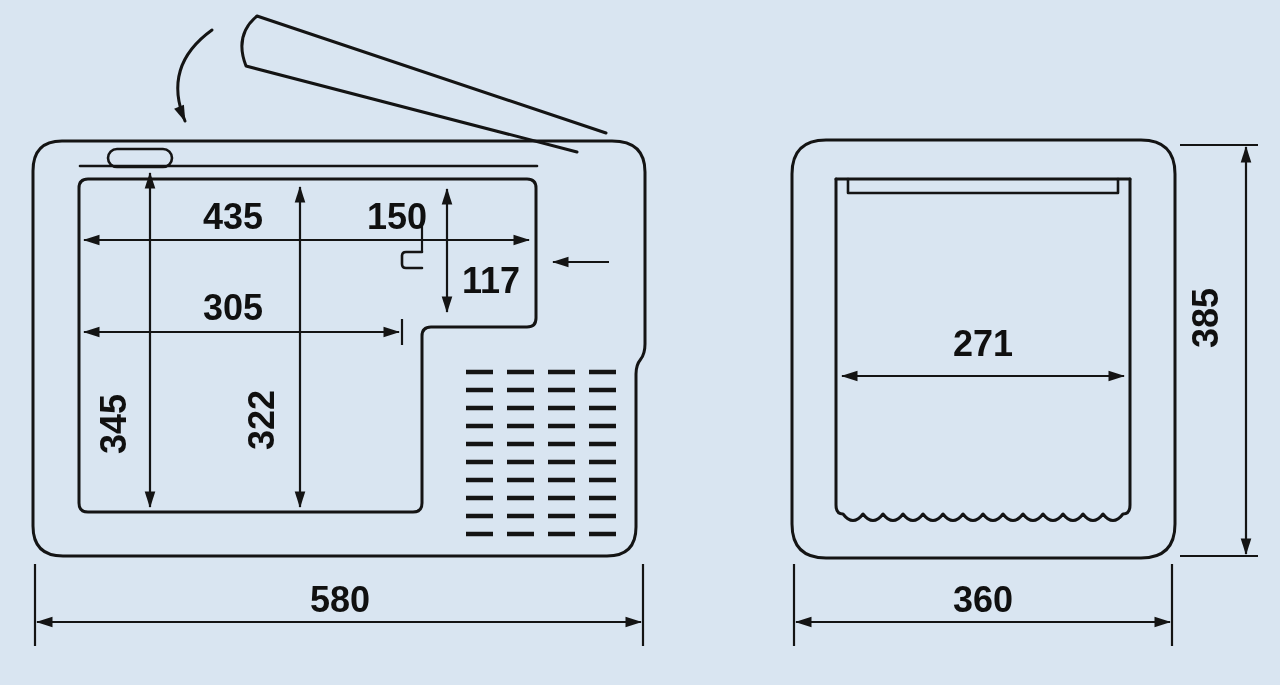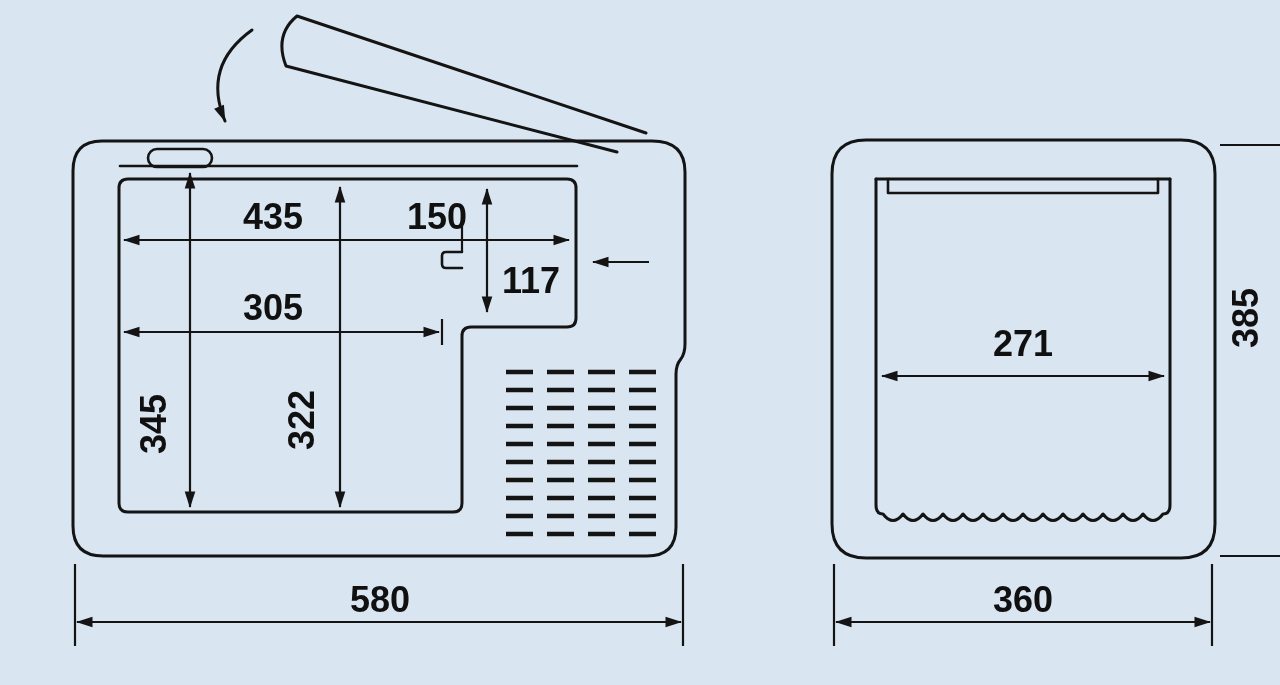--- a/index.html
+++ b/index.html
@@ -9,21 +9,20 @@
   body {
     width: 1280px;
     height: 685px;
     background: #d9e5f1;
     overflow: hidden;
     font-family: "Liberation Sans", "DejaVu Sans", sans-serif;
   }
   .diagram-wrap {
     width: 1041px;
     height: 685px;
-    margin-left: 40px;
   }
   svg { display: block; }
   .outline {
     fill: none;
     stroke: #141414;
     stroke-width: 3;
     stroke-linecap: round;
     stroke-linejoin: round;
   }
   .thin {

